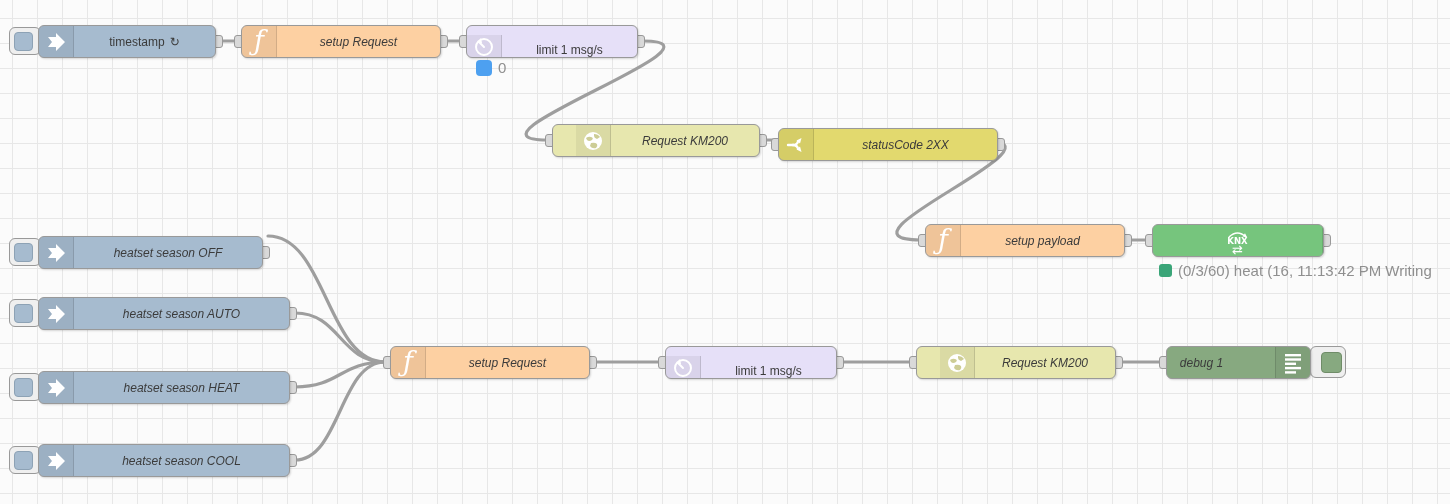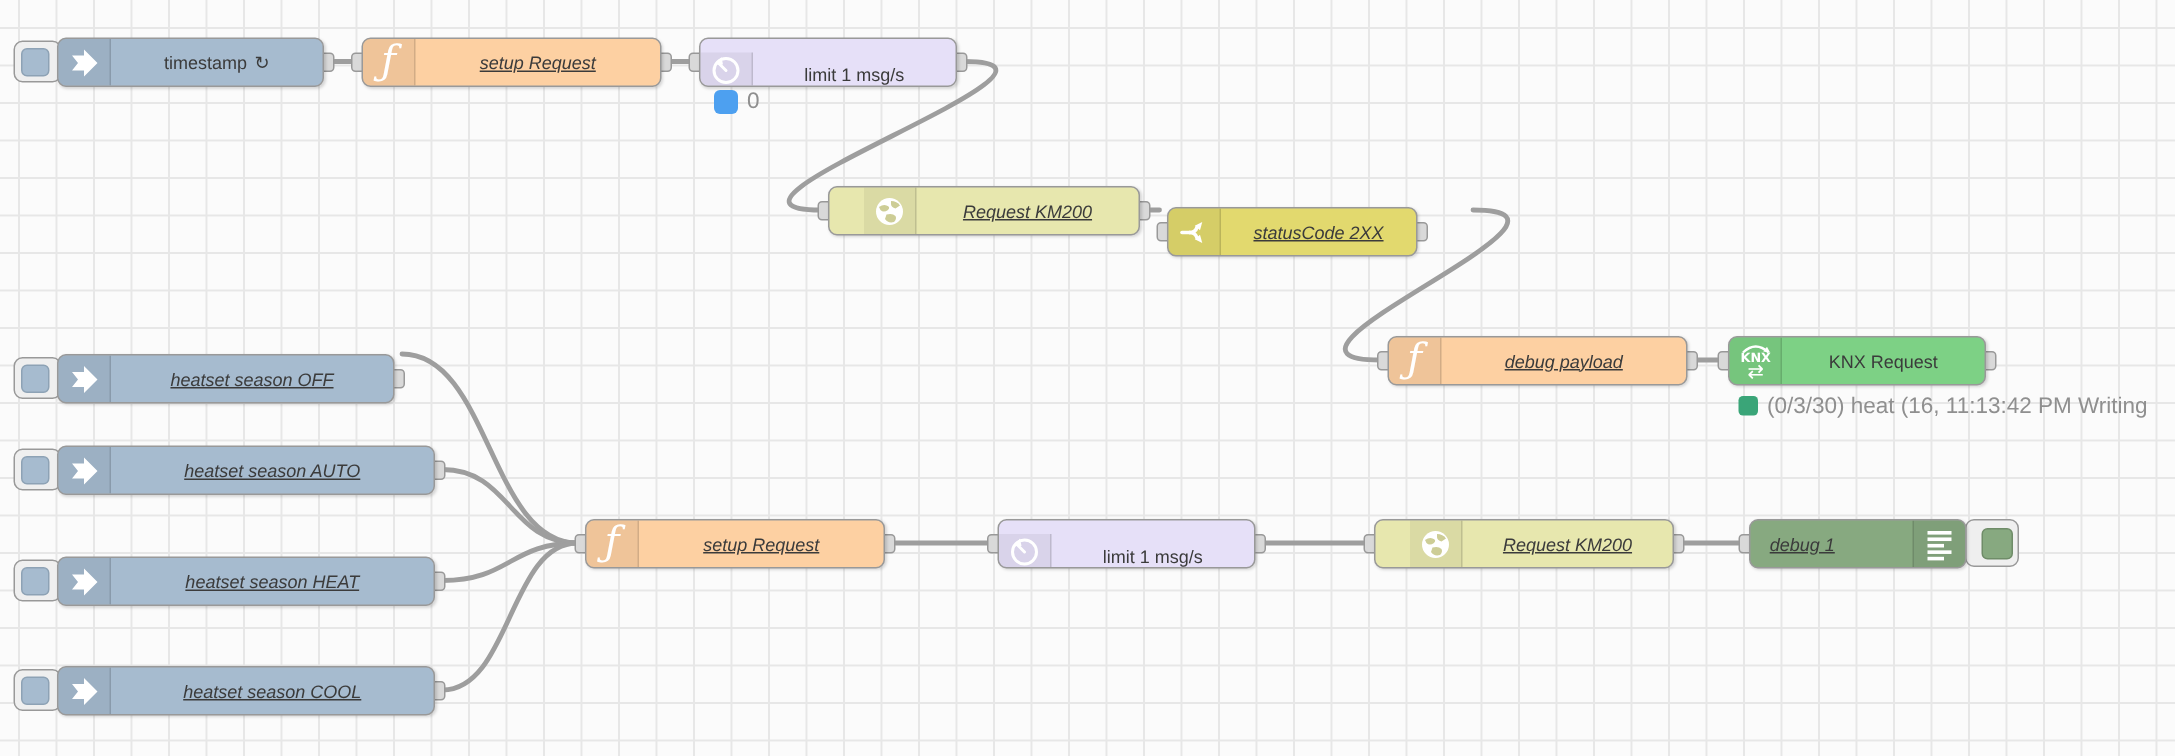--- a/index.html
+++ b/index.html
@@ -16,28 +16,28 @@
 
   .node{position:absolute;height:33px;z-index:2;}
   .body{position:relative;z-index:2;display:flex;height:100%;box-sizing:border-box;
         border:1px solid #999;border-radius:6px;overflow:hidden;
         box-shadow:1px 1px 2px rgba(0,0,0,0.15);}
   .icon-region{flex:0 0 34px;display:flex;align-items:center;justify-content:center;
         background:rgba(0,0,0,0.055);border-right:1px solid rgba(0,0,0,0.12);}
   .icon-region.right{border-right:none;border-left:1px solid rgba(0,0,0,0.12);}
   .label{flex:1;display:flex;align-items:center;justify-content:center;gap:5px;
         font-size:12px;color:#3b3b3b;white-space:nowrap;padding:0 6px;}
-  .italic .label{font-style:italic;text-decoration:underline;}
+  .italic .label{font-style:italic;}
 
   .inject .body{background:#a6bbcf;}
   .function .body{background:#fdd0a2;}
   .delay .body{background:#e6e0f8;align-items:flex-end;}
   .http .body{background:#e7e7ae;padding-left:23px;}
   .switch .body{background:#e2d96e;}
-  .knx .body{background:#7dd185;}
+  .knx .body{background:#7dd185;flex-direction:column;}
   .debug .body{background:#87a980;gap:39px;}
 
   .port{position:absolute;width:11px;height:11px;top:50%;margin-top:-6.5px;
         background:#d9d9d9;border:1px solid #999;border-radius:3px;z-index:1;}
   .port.in{left:-7px;} .port.out{right:-7px;}
 
   .inj-button{position:absolute;left:-29px;top:2px;width:32px;height:28px;z-index:0;
         background:#efefef;border:1px solid #999;border-radius:6px;box-sizing:border-box;}
   .inj-button::after{content:'';position:absolute;left:4px;top:4px;width:17px;height:17px;
         background:#a6bbcf;border:1px solid #8da2b5;border-radius:4px;}
@@ -138,21 +138,21 @@
           </svg>
       </div>
       <div class="label">
           <span>Request KM200</span>
         </div>
     </div>
     <div class="port in"></div>
     <div class="port out"></div>
   </div>
 
-  <div class="node switch italic" style="left:778px;top:138px;width:167px">
+  <div class="node switch italic" style="left:778px;top:128px;width:220px">
     <div class="body">
       <div class="icon-region">
         <svg width="20" height="20" viewBox="0 0 20 20">
             <g stroke="#fff" stroke-width="2.4" fill="none" stroke-linecap="round">
               <path d="M2 10 h5"></path>
               <path d="M7 10 q4 0 5 -3.5"></path>
               <path d="M7 10 q4 0 5 3.5"></path>
             </g>
             <polygon points="10.5,5.5 15.5,3 14,8.5" fill="#fff"></polygon>
             <polygon points="10.5,14.5 15.5,17 14,11.5" fill="#fff"></polygon>
@@ -165,21 +165,21 @@
     <div class="port in"></div>
     <div class="port out"></div>
   </div>
 
   <div class="node function italic" style="left:925px;top:224px;width:200px">
     <div class="body">
       <div class="icon-region">
           <span class="fn-glyph">ƒ</span>
         </div>
       <div class="label">
-          <span>debug payload</span>
+          <span>setup payload</span>
         </div>
     </div>
     <div class="port in"></div>
     <div class="port out"></div>
   </div>
 
   <div class="node knx" style="left:1152px;top:224px;width:172px">
     <div class="body">
       <div class="icon-region">
         <svg width="27" height="27" viewBox="0 0 27 27">
@@ -192,21 +192,21 @@
       <div class="label">
           <span>KNX Request</span>
         </div>
     </div>
     <div class="port in"></div>
     <div class="port out"></div>
   </div>
 
   <div class="status-row" style="left:1159px;top:262px">
     <span class="status-dot dot-green"></span>
-    <span>(0/3/30) heat (16, 11:13:42 PM Writing</span>
+    <span>(0/3/60) heat (16, 11:13:42 PM Writing</span>
   </div>
 
   <div class="node inject italic" style="left:38px;top:236px;width:225px">
     <div class="inj-button"></div>
     <div class="body">
       <div class="icon-region">
         <svg width="20" height="20" viewBox="0 0 20 20">
             <path d="M2 5 h8 V1 l9 9 -9 9 v-4 H2 l4 -5 z" fill="#fff"></path>
           </svg>
       </div>

